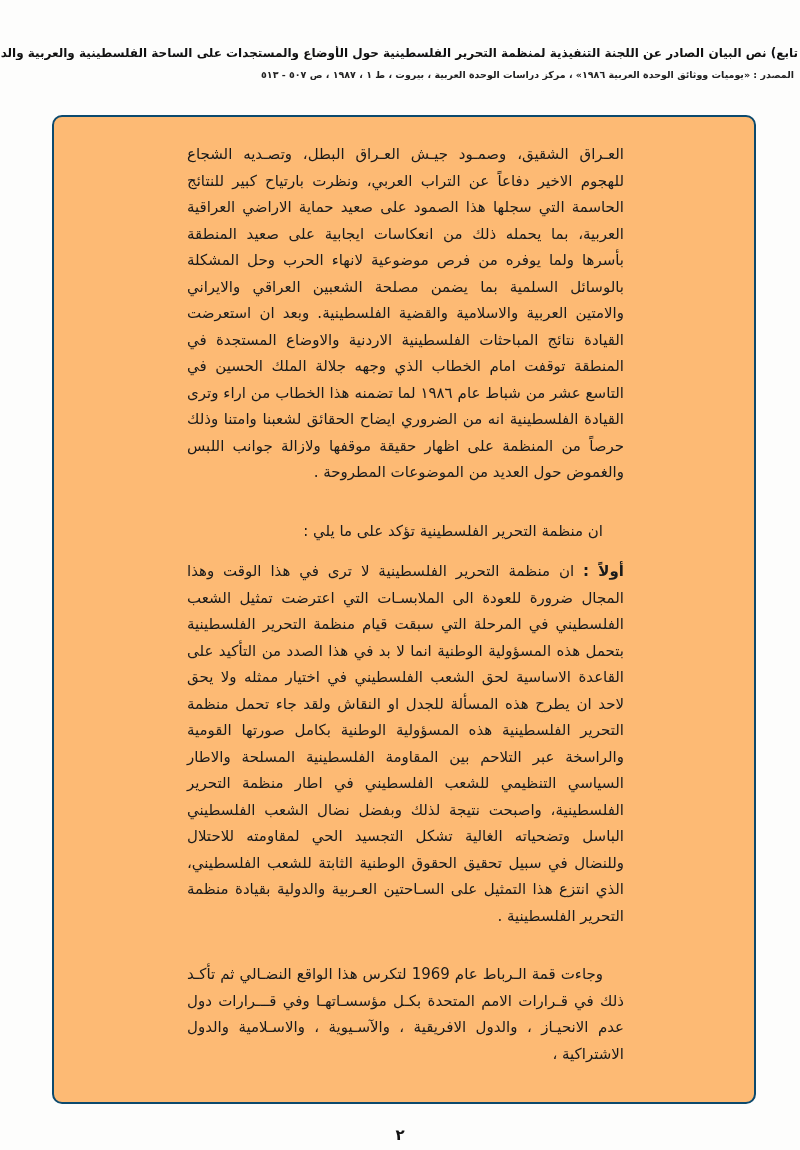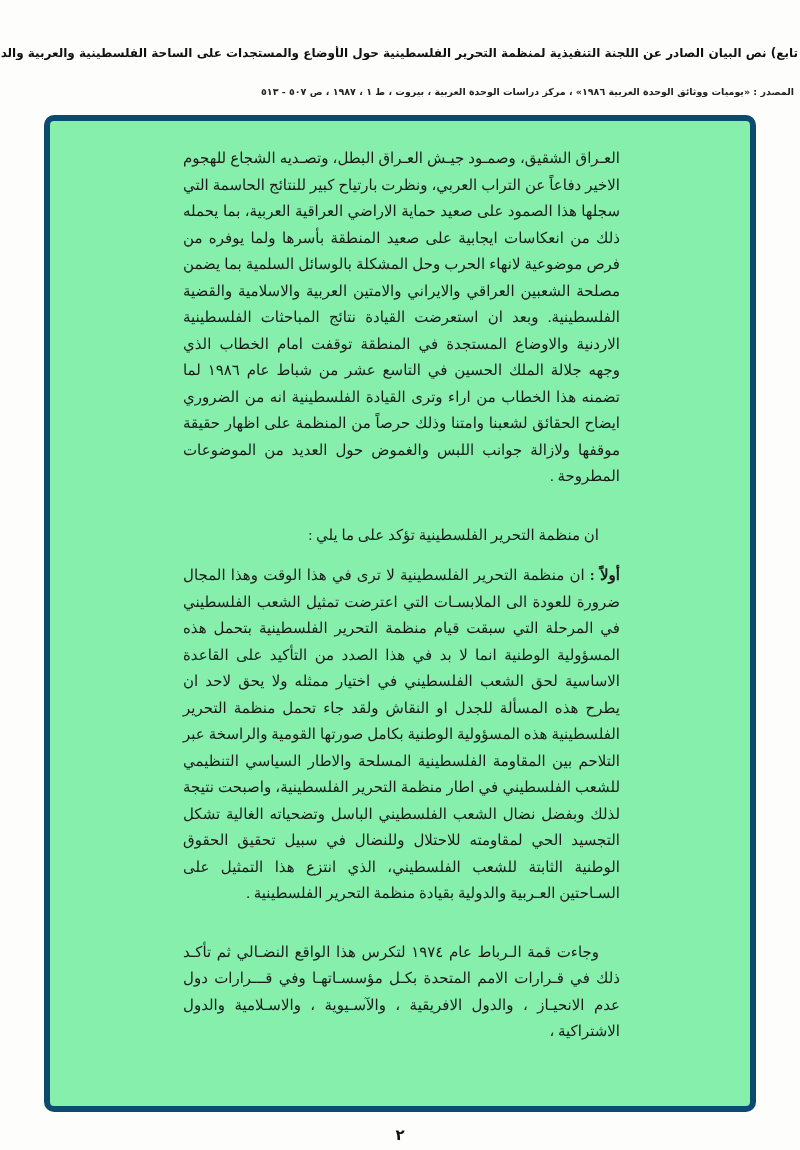--- a/index.html
+++ b/index.html
@@ -28,40 +28,39 @@
   .header-title {
     font-size: 12px;
     font-weight: bold;
     color: #111;
     white-space: nowrap;
     overflow: hidden;
     padding-right: 2px;
     letter-spacing: 0.1px;
   }
   .header-source {
-    margin-top: 26px;
+    margin-top: 9px;
     font-size: 9.5px;
     font-weight: bold;
     color: #222;
     white-space: nowrap;
     overflow: hidden;
     padding-right: 6px;
   }
   
   .content-frame {
     position: absolute;
     top: 115px;
     right: 44px;
     width: 700px;
     height: 985px;
-    border: 6px solid #0c4a6e;
+    border: 2px solid #0c4a6e;
     border-radius: 10px;
-    background: #86efac;
+    background: #fdba74;
     box-sizing: content-box;
-    font-family: Liberation Serif, serif;
   }
   .text-col {
     position: absolute;
     top: 24px;
     right: 130px;
     width: 437px;
     color: #1a1a1a;
     font-size: 15px;
     line-height: 26.5px;
     text-align: justify;
@@ -101,20 +100,20 @@
 
   <div class="content-frame">
     <div class="text-col">
 
       <p>العـراق الشقيق، وصمـود جيـش العـراق البطل، وتصـديه الشجاع للهجوم الاخير دفاعاً عن التراب العربي، ونظرت بارتياح كبير للنتائج الحاسمة التي سجلها هذا الصمود على صعيد حماية الاراضي العراقية العربية، بما يحمله ذلك من انعكاسات ايجابية على صعيد المنطقة بأسرها ولما يوفره من فرص موضوعية لانهاء الحرب وحل المشكلة بالوسائل السلمية بما يضمن مصلحة الشعبين العراقي والايراني والامتين العربية والاسلامية والقضية الفلسطينية. وبعد ان استعرضت القيادة نتائج المباحثات الفلسطينية الاردنية والاوضاع المستجدة في المنطقة توقفت امام الخطاب الذي وجهه جلالة الملك الحسين في التاسع عشر من شباط عام ١٩٨٦ لما تضمنه هذا الخطاب من اراء وترى القيادة الفلسطينية انه من الضروري ايضاح الحقائق لشعبنا وامتنا وذلك حرصاً من المنظمة على اظهار حقيقة موقفها ولازالة جوانب اللبس والغموض حول العديد من الموضوعات المطروحة .</p>
 
       <p class="indented">ان منظمة التحرير الفلسطينية تؤكد على ما يلي :</p>
 
       <p><span class="lead-bold">أولاً :</span> <span>ان منظمة التحرير الفلسطينية لا ترى في هذا الوقت وهذا المجال ضرورة للعودة الى الملابسـات التي اعترضت تمثيل الشعب الفلسطيني في المرحلة التي سبقت قيام منظمة التحرير الفلسطينية بتحمل هذه المسؤولية الوطنية انما لا بد في هذا الصدد من التأكيد على القاعدة الاساسية لحق الشعب الفلسطيني في اختيار ممثله ولا يحق لاحد ان يطرح هذه المسألة للجدل او النقاش ولقد جاء تحمل منظمة التحرير الفلسطينية هذه المسؤولية الوطنية بكامل صورتها القومية والراسخة عبر التلاحم بين المقاومة الفلسطينية المسلحة والاطار السياسي التنظيمي للشعب الفلسطيني في اطار منظمة التحرير الفلسطينية، واصبحت نتيجة لذلك وبفضل نضال الشعب الفلسطيني الباسل وتضحياته الغالية تشكل التجسيد الحي لمقاومته للاحتلال وللنضال في سبيل تحقيق الحقوق الوطنية الثابتة للشعب الفلسطيني، الذي انتزع هذا التمثيل على السـاحتين العـربية والدولية بقيادة منظمة التحرير الفلسطينية .</span></p>
 
-      <p class="indented">وجاءت قمة الـرباط عام ١٩٧٤ لتكرس هذا الواقع النضـالي ثم تأكـد ذلك في قـرارات الامم المتحدة بكـل مؤسسـاتهـا وفي قـــرارات دول عدم الانحيـاز ، والدول الافريقية ، والآسـيوية ، والاسـلامية والدول الاشتراكية ،</p>
+      <p class="indented">وجاءت قمة الـرباط عام 1969 لتكرس هذا الواقع النضـالي ثم تأكـد ذلك في قـرارات الامم المتحدة بكـل مؤسسـاتهـا وفي قـــرارات دول عدم الانحيـاز ، والدول الافريقية ، والآسـيوية ، والاسـلامية والدول الاشتراكية ،</p>
 
     </div>
   </div>
 
   <div class="page-number">٢</div>
 
 </div>
 
 </body></html>

